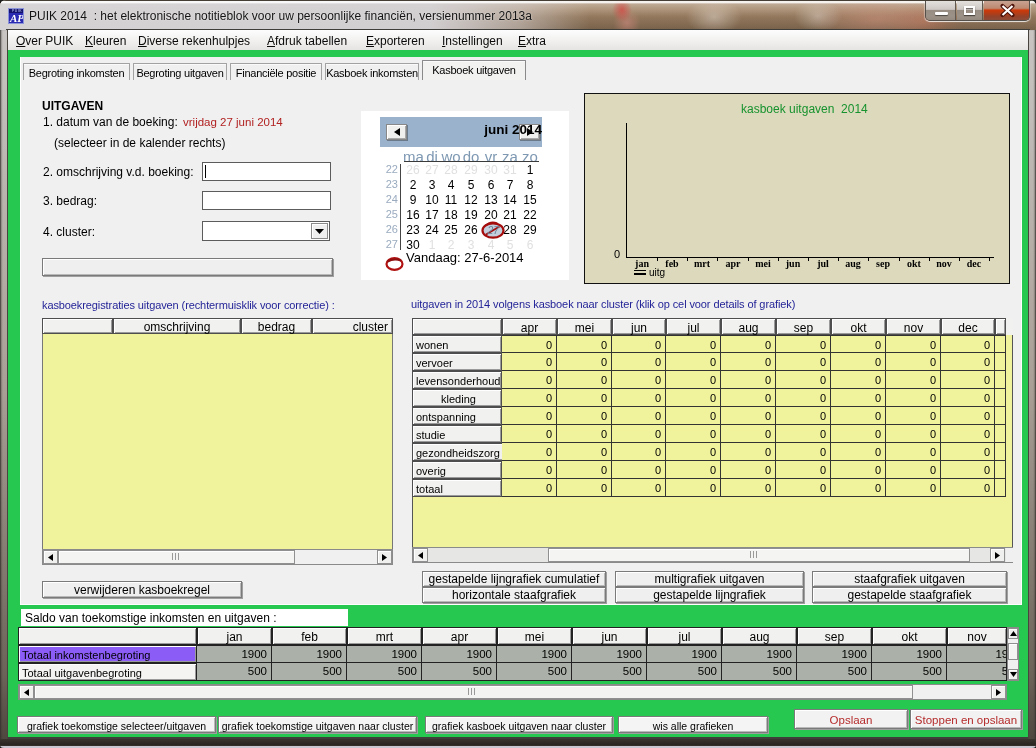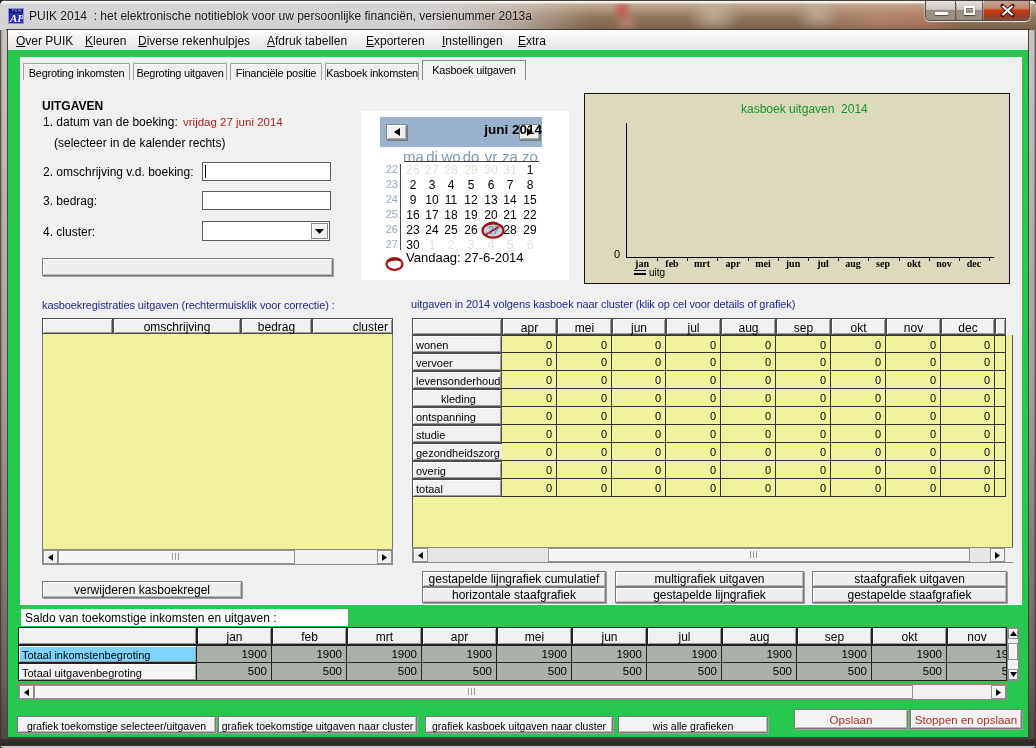--- a/index.html
+++ b/index.html
@@ -427,21 +427,21 @@
 <div class="gridhdr" style="left:272px;top:627px;width:75px;height:18px;padding-top:2px;border-color:#222">feb</div>
 <div class="gridhdr" style="left:347px;top:627px;width:75px;height:18px;padding-top:2px;border-color:#222">mrt</div>
 <div class="gridhdr" style="left:422px;top:627px;width:75px;height:18px;padding-top:2px;border-color:#222">apr</div>
 <div class="gridhdr" style="left:497px;top:627px;width:75px;height:18px;padding-top:2px;border-color:#222">mei</div>
 <div class="gridhdr" style="left:572px;top:627px;width:75px;height:18px;padding-top:2px;border-color:#222">jun</div>
 <div class="gridhdr" style="left:647px;top:627px;width:75px;height:18px;padding-top:2px;border-color:#222">jul</div>
 <div class="gridhdr" style="left:722px;top:627px;width:75px;height:18px;padding-top:2px;border-color:#222">aug</div>
 <div class="gridhdr" style="left:797px;top:627px;width:75px;height:18px;padding-top:2px;border-color:#222">sep</div>
 <div class="gridhdr" style="left:872px;top:627px;width:75px;height:18px;padding-top:2px;border-color:#222">okt</div>
 <div class="gridhdr" style="left:947px;top:627px;width:60px;height:18px;padding-top:2px;border-color:#222">nov</div>
-<div class="gridhdr" style="left:18px;top:645px;width:179px;height:18px;text-align:left;padding:3px 0 0 3px;border-color:#222;background:#7dd3fc;font-size:11px">Totaal inkomstenbegroting</div>
+<div class="gridhdr" style="left:18px;top:645px;width:179px;height:18px;text-align:left;padding:3px 0 0 3px;border-color:#222;background:#8b5cf6;font-size:11px">Totaal inkomstenbegroting</div>
 <div class="ab" style="left:197px;top:645px;width:75px;height:18px;background:#abb1a8;border:1px solid #222;border-left:none;padding:2px 4px 0 0;text-align:right;font-size:11.5px">1900</div>
 <div class="ab" style="left:272px;top:645px;width:75px;height:18px;background:#abb1a8;border:1px solid #222;border-left:none;padding:2px 4px 0 0;text-align:right;font-size:11.5px">1900</div>
 <div class="ab" style="left:347px;top:645px;width:75px;height:18px;background:#abb1a8;border:1px solid #222;border-left:none;padding:2px 4px 0 0;text-align:right;font-size:11.5px">1900</div>
 <div class="ab" style="left:422px;top:645px;width:75px;height:18px;background:#abb1a8;border:1px solid #222;border-left:none;padding:2px 4px 0 0;text-align:right;font-size:11.5px">1900</div>
 <div class="ab" style="left:497px;top:645px;width:75px;height:18px;background:#abb1a8;border:1px solid #222;border-left:none;padding:2px 4px 0 0;text-align:right;font-size:11.5px">1900</div>
 <div class="ab" style="left:572px;top:645px;width:75px;height:18px;background:#abb1a8;border:1px solid #222;border-left:none;padding:2px 4px 0 0;text-align:right;font-size:11.5px">1900</div>
 <div class="ab" style="left:647px;top:645px;width:75px;height:18px;background:#abb1a8;border:1px solid #222;border-left:none;padding:2px 4px 0 0;text-align:right;font-size:11.5px">1900</div>
 <div class="ab" style="left:722px;top:645px;width:75px;height:18px;background:#abb1a8;border:1px solid #222;border-left:none;padding:2px 4px 0 0;text-align:right;font-size:11.5px">1900</div>
 <div class="ab" style="left:797px;top:645px;width:75px;height:18px;background:#abb1a8;border:1px solid #222;border-left:none;padding:2px 4px 0 0;text-align:right;font-size:11.5px">1900</div>
 <div class="ab" style="left:872px;top:645px;width:75px;height:18px;background:#abb1a8;border:1px solid #222;border-left:none;padding:2px 4px 0 0;text-align:right;font-size:11.5px">1900</div>

